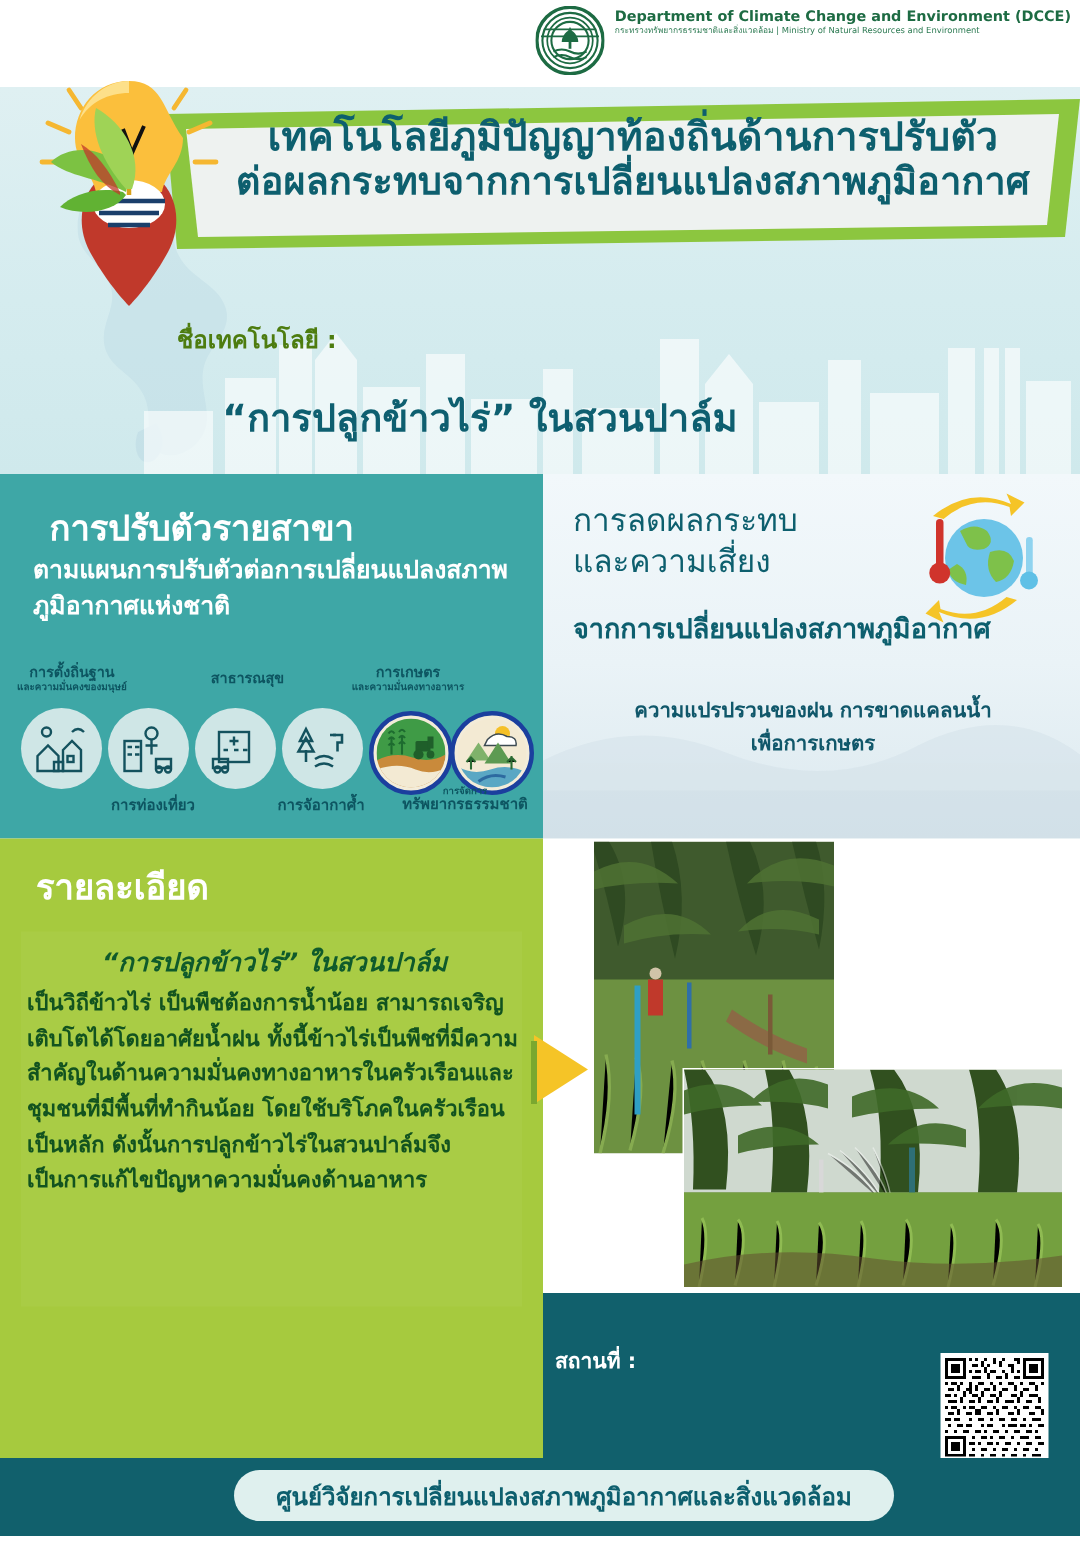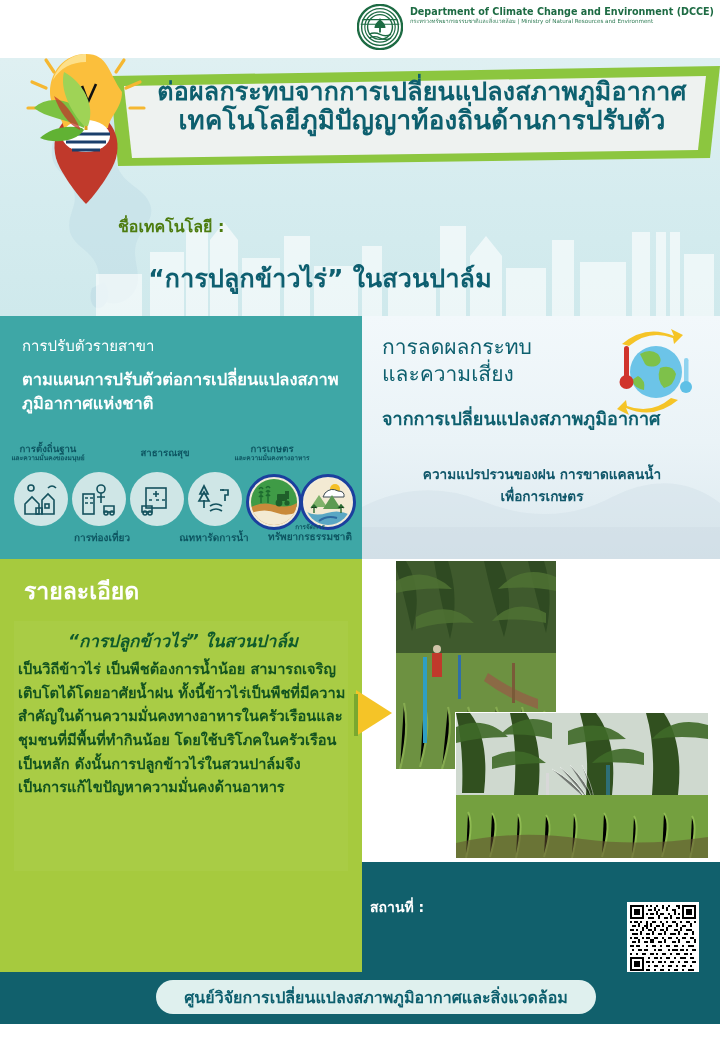--- a/index.html
+++ b/index.html
@@ -44,21 +44,21 @@
   .tech-name{position:absolute;left:0;top:258px;width:640px;text-align:center;
      font-size:25px;font-weight:bold;color:#0e5f70;letter-spacing:.2px;}
 
   
   .mid{position:absolute;left:0;top:316px;width:720px;height:243px;}
   .mid-left{position:absolute;left:0;top:0;width:362px;height:243px;background:#3ea7a6;}
   .mid-right{position:absolute;left:362px;top:0;width:358px;height:243px;
      background:linear-gradient(180deg,#f2f8fb 0%,#eaf3f7 52%,#dce9ef 100%);overflow:hidden;}
   .mid-right .hills{position:absolute;left:0;bottom:0;width:358px;height:110px;opacity:.55;}
 
-  .sector-h1{position:absolute;left:22px;top:18px;font-size:15px;font-weight:normal;color:#ffffff;}
+  .sector-h1{position:absolute;left:33px;top:18px;font-size:23px;font-weight:bold;color:#ffffff;}
   .sector-h2{position:absolute;left:22px;top:52px;width:330px;font-size:16.5px;font-weight:bold;
      color:#ffffff;line-height:1.45;}
 
   .icons-wrap{position:absolute;left:0;top:130px;width:362px;height:113px;}
   .ic-top-label{position:absolute;text-align:center;color:#0d5561;font-weight:bold;line-height:1.1;}
   .ic-top-label .big{font-size:9.6px;display:block;}
   .ic-top-label .small{font-size:6.6px;display:block;font-weight:bold;}
   .ic-bot-label{position:absolute;text-align:center;color:#0d5561;font-weight:bold;line-height:1.1;}
   .ic-bot-label .big{font-size:10px;display:block;}
   .ic-bot-label .small{font-size:6.4px;display:block;}
@@ -164,22 +164,22 @@
         <div class="logo-sub">กระทรวงทรัพยากรธรรมชาติและสิ่งแวดล้อม | Ministry of Natural Resources and Environment</div>
       </div>
     </div>
 
     <div class="title-banner">
       <svg class="slab" viewBox="0 0 610 100" preserveAspectRatio="none">
         <path d="M0 10 L610 0 L600 92 L8 100 Z" fill="#8cc63f"></path>
         <path d="M14 20 L596 10 L588 84 L22 92 Z" fill="#eef2f0"></path>
       </svg>
       <div class="title-text">
+        <div class="title-line">เทคโนโลยีภูมิปัญญาท้องถิ่นด้านการปรับตัว</div>
         <div class="title-line l2">ต่อผลกระทบจากการเปลี่ยนแปลงสภาพภูมิอากาศ</div>
-        <div class="title-line">เทคโนโลยีภูมิปัญญาท้องถิ่นด้านการปรับตัว</div>
       </div>
     </div>
 
     <svg class="pin" viewBox="0 0 132 175">
       <g stroke="#f5b731" stroke-width="3.2" stroke-linecap="round">
         <line x1="26" y1="14" x2="34" y2="26"></line>
         <line x1="12" y1="36" x2="26" y2="42"></line>
         <line x1="8" y1="62" x2="24" y2="62"></line>
         <line x1="104" y1="14" x2="96" y2="26"></line>
         <line x1="120" y1="36" x2="106" y2="42"></line>
@@ -309,21 +309,21 @@
               </g>
               <path d="M14 42 q8 -6 18 -3" fill="none" stroke="#2d6aa0" stroke-width="2"></path>
             </g>
           </svg>
         </div>
 
         <div class="ic-bot-label" style="left:56px;top:86px;width:92px;">
           <span class="big">การท่องเที่ยว</span>
         </div>
         <div class="ic-bot-label" style="left:168px;top:86px;width:92px;">
-          <span class="big">ณทหารัดการน้ำ</span>
+          <span class="big">การจัอากาศ้ำ</span>
         </div>
         <div class="ic-bot-label" style="left:258px;top:78px;width:104px;">
           <span class="small">การจัดการ</span>
           <span class="big">ทรัพยากรธรรมชาติ</span>
         </div>
       </div>
     </div>
 
     <div class="mid-right">
       <svg class="hills" viewBox="0 0 358 110" preserveAspectRatio="none">

